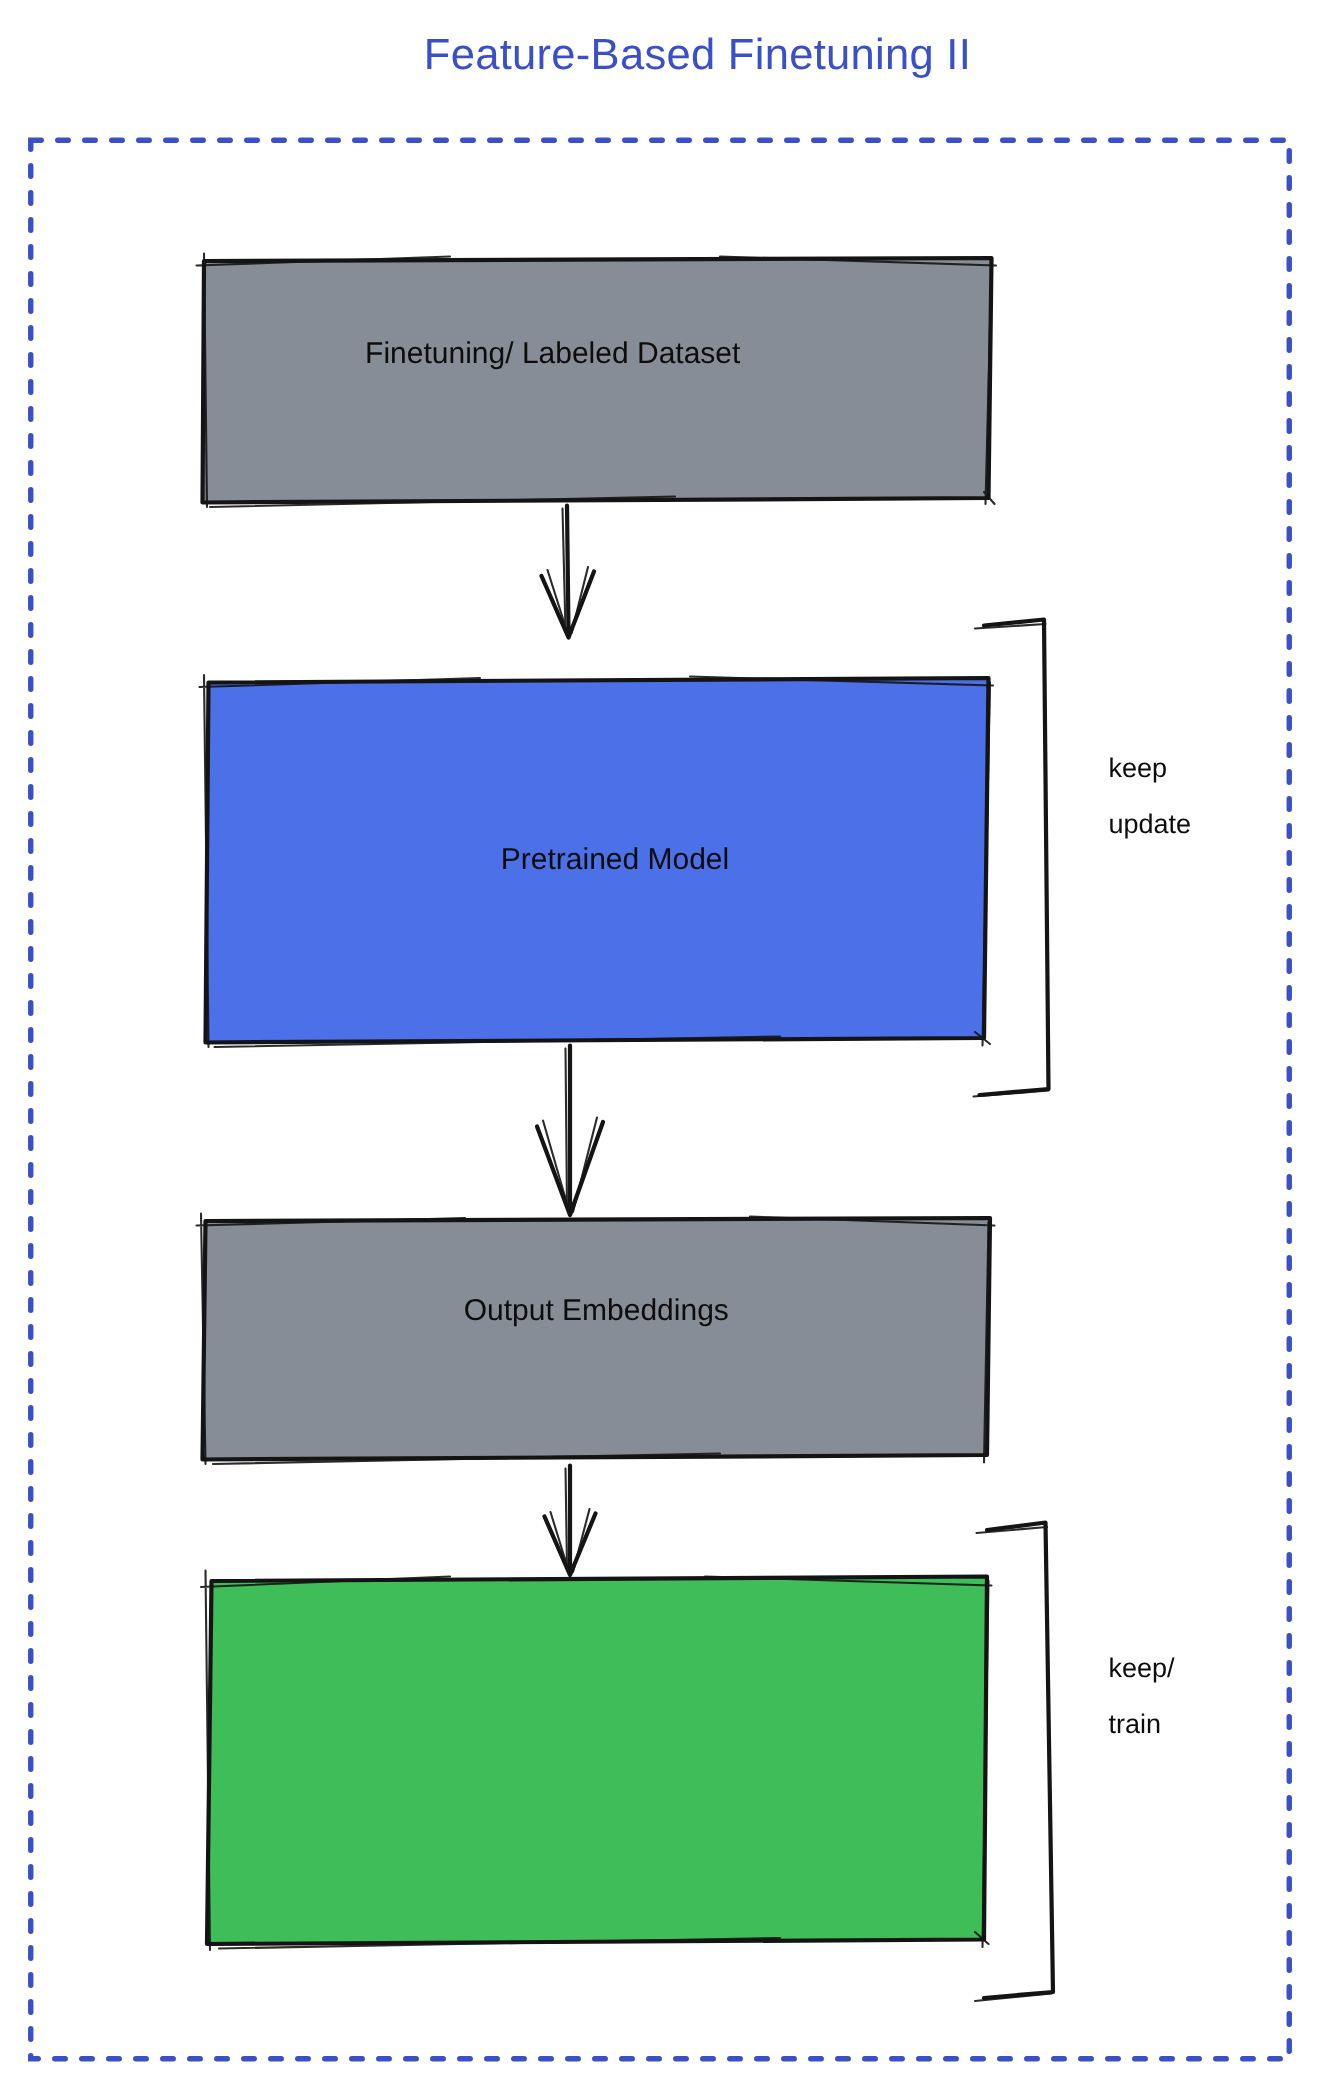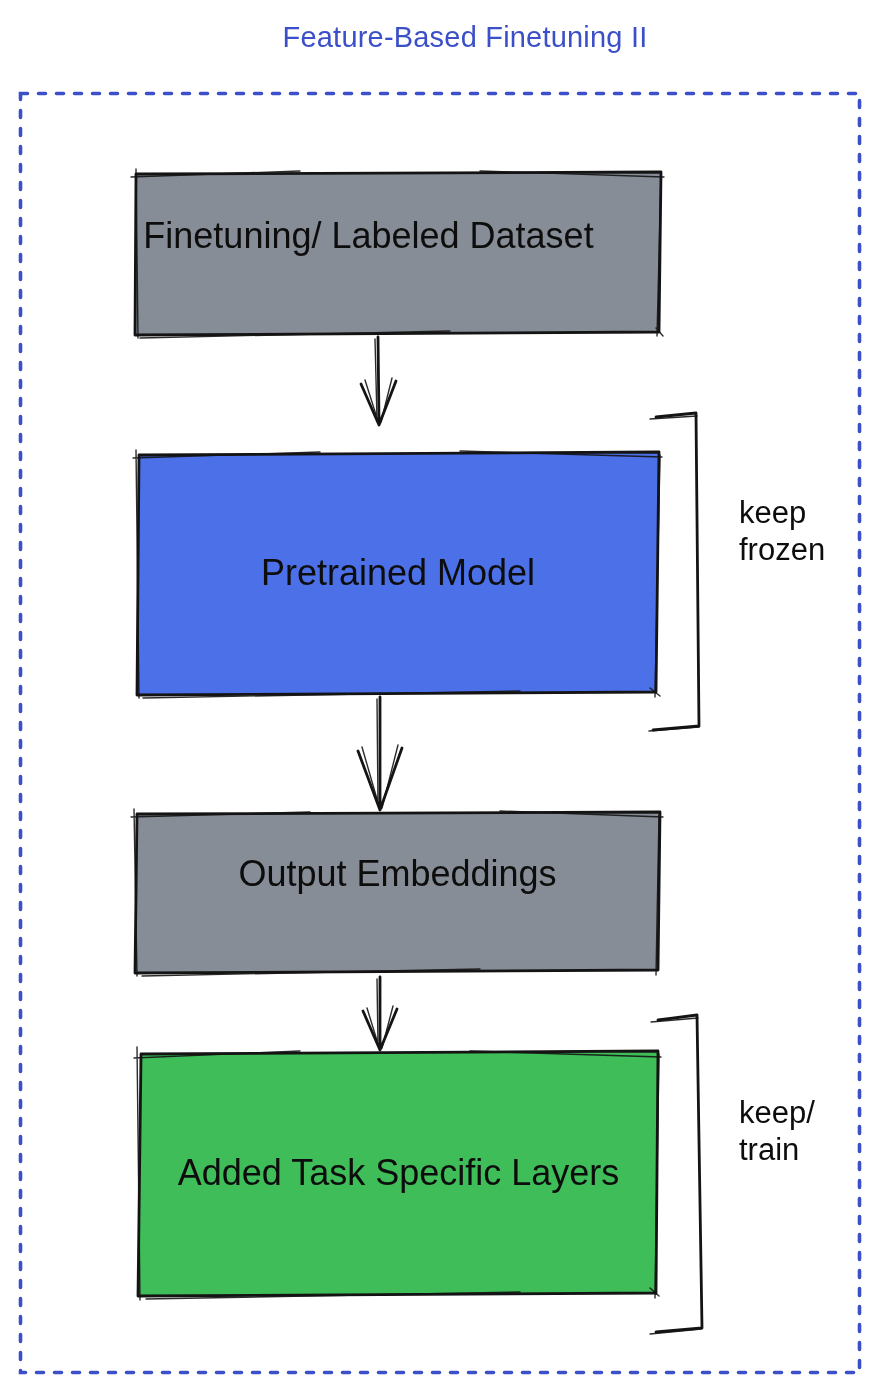--- a/index.html
+++ b/index.html
@@ -20,30 +20,30 @@
   .ink{fill:none;stroke:var(--ink);stroke-linecap:round;stroke-linejoin:round;}
   .main{stroke-width:2.8;}
   .echo{stroke-width:1.4;opacity:.9;}
   .boxfill{stroke:var(--ink);stroke-width:2.8;stroke-linejoin:round;}
   .fill-gray{fill:var(--box_gray);}
   .fill-blue{fill:var(--box_blue);}
   .fill-green{fill:var(--box_green);}
 
   .node-label{
     position:absolute;display:flex;align-items:center;justify-content:center;
-    font-size:36px;color:var(--label);text-align:center;pointer-events:none;
+    font-size:20px;color:var(--label);text-align:center;pointer-events:none;
   }
   #lbl-dataset{left:135px;top:172px;width:527px;height:162px;}
   #lbl-dataset span{transform:translate(-30px,-17px);}
-  #lbl-pretrained{left:137px;top:452px;width:522px;height:242px;}
+  #lbl-pretrained{left:149px;top:452px;width:522px;height:242px;}
   #lbl-embeddings{left:135px;top:812px;width:525px;height:124px;}
   #lbl-layers{left:138px;top:1052px;width:521px;height:242px;}
 
   .side-note{
-    position:absolute;font-size:31px;line-height:37px;color:var(--label);
+    position:absolute;font-size:18px;line-height:37px;color:var(--label);
   }
   #note-frozen{left:739px;top:494px;}
   #note-update{left:739px;top:1094px;}
   .side-note span{display:block;}
 </style>
 </head>
 <body>
 
 <div class="canvas">
 
@@ -101,26 +101,23 @@
 
   <div class="node-label" id="lbl-dataset">
     <span>Finetuning/ Labeled Dataset</span>
   </div>
   <div class="node-label" id="lbl-pretrained">
     <span>Pretrained Model</span>
   </div>
   <div class="node-label" id="lbl-embeddings">
     <span>Output Embeddings</span>
   </div>
-  <div class="node-label" id="lbl-layers">
-    <span>Added Task Specific Layers</span>
-  </div>
 
   <div class="side-note" id="note-frozen">
     <span>keep</span>
-    <span>frozen</span>
+    <span>update</span>
   </div>
   <div class="side-note" id="note-update">
     <span>keep/</span>
     <span>train</span>
   </div>
 
 </div>
 
 </body></html>

